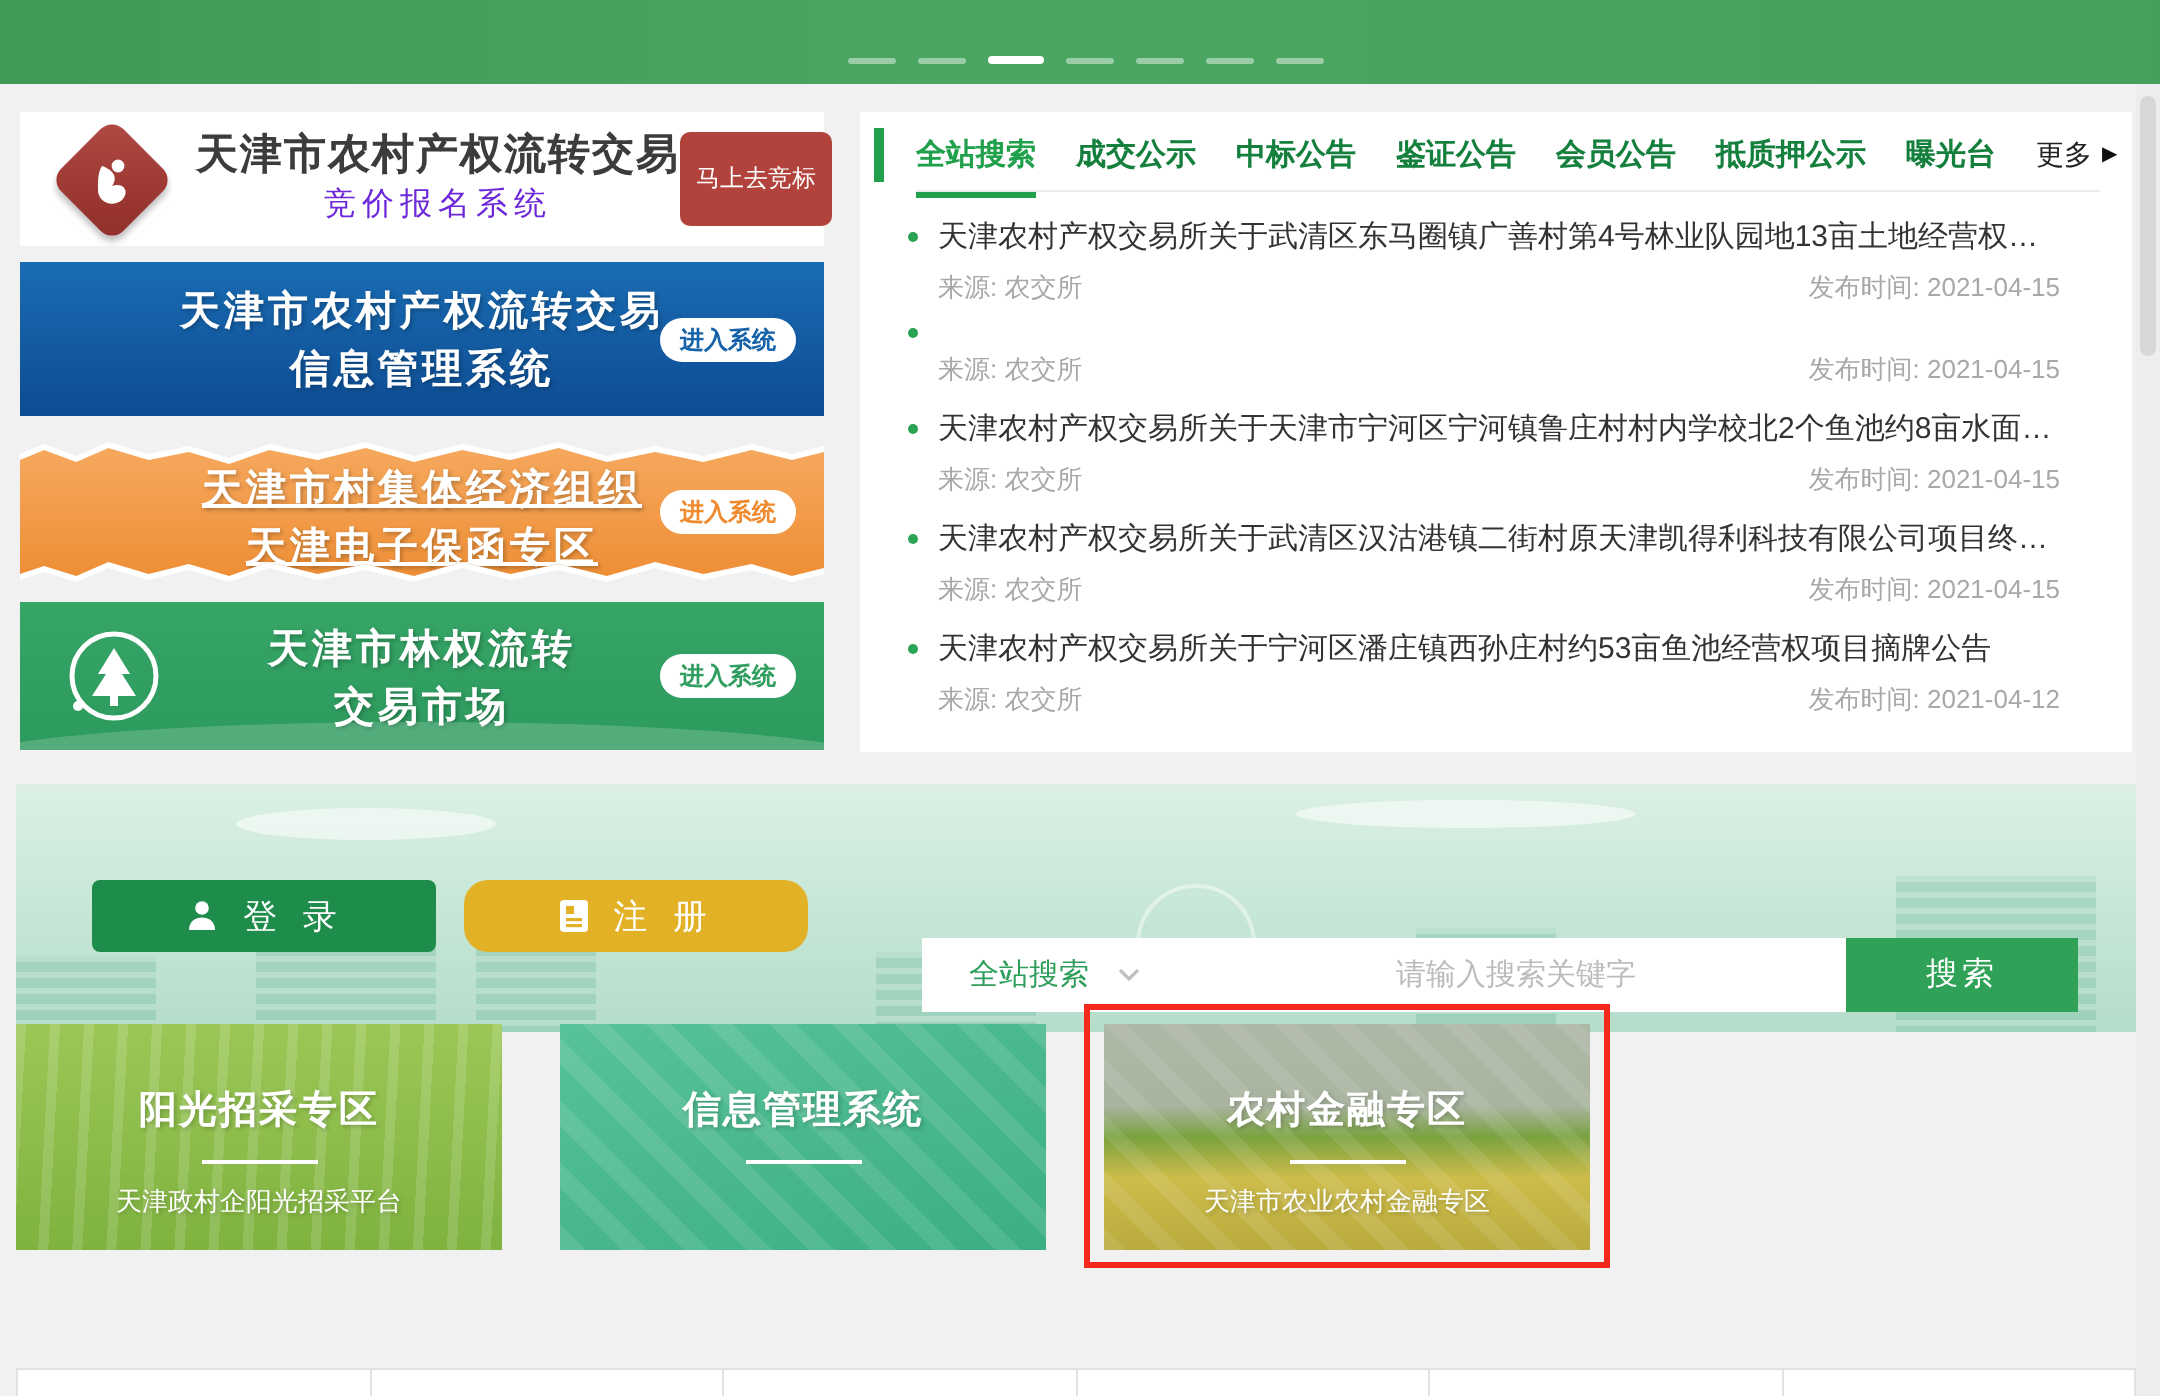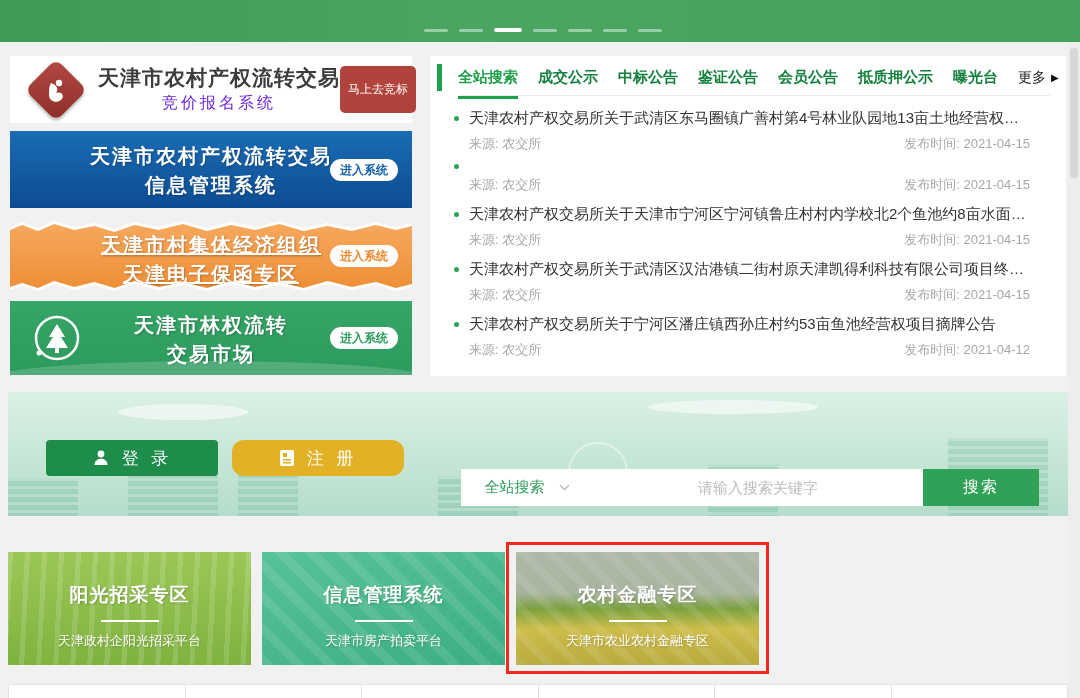--- a/index.html
+++ b/index.html
@@ -74,21 +74,21 @@
   .login-btn { left:38px; background:#1e8c4b; }
   .register-btn { left:224px; background:#e3b126;border-radius:12px; }
   .search-wrap { position:absolute; left:453px; top:49px; height:37px; display:flex;margin-top:28px; }
   .search-scope { width:132px; background:#fff; display:flex; align-items:center; justify-content:center; gap:14px; cursor:pointer; }
   .search-scope span { color:#2f9e5c; font-size:15px; }
   .search-input { width:330px; border:none; outline:none; background:#fff; text-align:center; font-size:15px; color:#444; font-family:inherit; }
   .search-input::placeholder { color:#bcbcbc; }
   .search-btn { width:116px; background:#2fa257; color:#fff; font-size:16px; border:none; cursor:pointer; font-family:inherit; letter-spacing:2px; }
 
   
-  .zones { position:absolute; left:8px; top:552px; width:1060px; display:flex; gap:11px;align-items:flex-end; }
+  .zones { position:absolute; left:8px; top:512px; width:1060px; display:flex; gap:29px;align-items:flex-end; }
   .zone { position:relative; width:243px; height:113px; color:#fff; text-align:center; cursor:pointer; overflow:visible; }
   .zone-title { font-size:19px; font-weight:bold; letter-spacing:1px; margin-top:30px; text-shadow:1px 1px 2px rgba(0,0,0,.2); }
   .zone-divider { width:58px; height:2px; background:#fff; margin:12px auto 10px; }
   .zone-sub { font-size:13px; text-shadow:1px 1px 2px rgba(0,0,0,.2); }
   .zone-0 { background:repeating-linear-gradient(93deg,rgba(255,255,255,.14) 0 5px,transparent 5px 17px),linear-gradient(180deg,#9cc757,#7fb23f); }
   .zone-1 { background:repeating-linear-gradient(45deg,rgba(255,255,255,.10) 0 9px,transparent 9px 22px),linear-gradient(160deg,#58c298,#3bae82); }
   .zone-2 { background:repeating-linear-gradient(45deg,rgba(255,255,255,.09) 0 8px,transparent 8px 20px),
             linear-gradient(180deg,#aeb8a6 0%,#a9b4a0 36%,#7aa23f 50%,#cdbc4a 68%,#b9ab3e 100%); }
   .zone-3 { background:repeating-linear-gradient(45deg,rgba(255,255,255,.10) 0 9px,transparent 9px 22px),linear-gradient(135deg,#3fae84,#78c9a2); }
   .highlight-ring { position:absolute; left:-10px; right:-10px; top:-10px; bottom:-9px; border:3px solid #f2291b; pointer-events:none; }
@@ -274,21 +274,20 @@
 
 <div class="zones" id="zones">
     <div class="zone zone-0">
       <div class="zone-title">阳光招采专区</div>
       <div class="zone-divider"></div>
       <div class="zone-sub">天津政村企阳光招采平台</div>
     </div>
     <div class="zone zone-1">
       <div class="zone-title">信息管理系统</div>
       <div class="zone-divider"></div>
-      <div class="zone-sub">天津市房产拍卖平台</div>
     </div>
     <div class="zone zone-2">
       <div class="zone-title">农村金融专区</div>
       <div class="zone-divider"></div>
       <div class="zone-sub">天津市农业农村金融专区</div>
       <div class="highlight-ring"></div>
     </div>
   </div>
 
 <div class="bottom-row" id="bottomRow">

